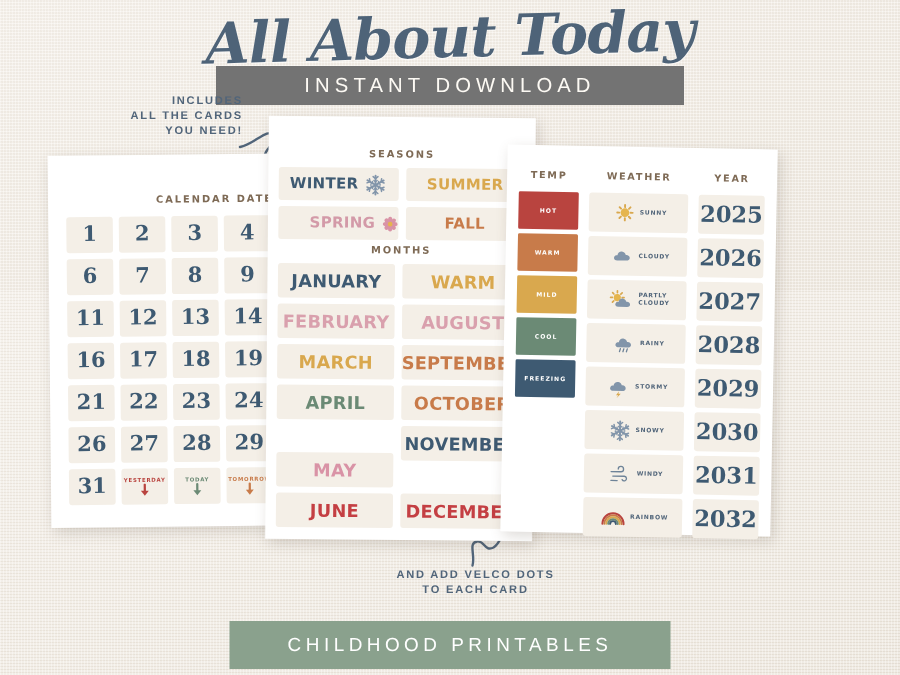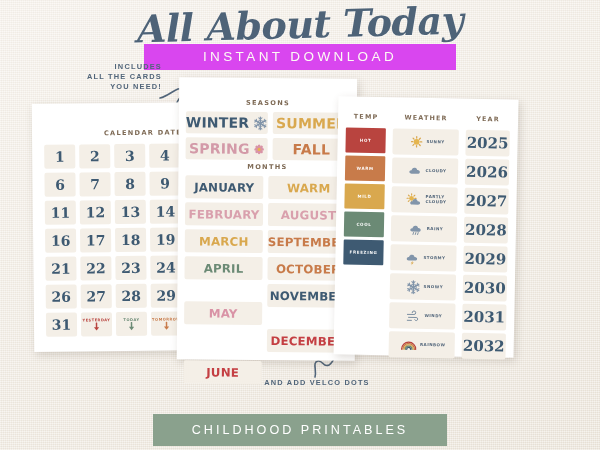--- a/index.html
+++ b/index.html
@@ -34,21 +34,21 @@
     transform: rotate(-1.6deg);
     text-shadow: 0 1px 0 rgba(255,255,255,.5);
   }
   .gold-banner {
     position: absolute;
     left: 144px; top: 44px;
     width: 312px; height: 26px;
     background: #c9a css-fallback;
   }
   .gold-banner {
-    background: #d946ef;
+    background: #737373;
   }
   .gold-banner .gb-text {
     color: #fdfaf4;
     font-size: 13.5px;
     letter-spacing: 3.4px;
     font-weight: 400;
     text-align: center;
     line-height: 26px;
     width: 100%;
     display: block;
@@ -146,21 +146,21 @@
   #card-seasons .sec-head { margin: 3px 0 5px 0; }
   .two-col {
     display: grid;
     grid-template-columns: 1fr 1fr;
     gap: 4px 5px;
   }
   .season-chip, .month-chip {
     height: 22px;
     font-family: "DejaVu Sans", sans-serif;
     font-weight: 700;
-    font-size: 14px;
+    font-size: 10px;
     letter-spacing: .2px;
     gap: 4px;
   }
   .month-chip { height: 23px; font-size: 11.8px; }
 
   
   #card-weather .inner {
     padding: 16px 8px 6px 8px;
     display: grid;
     grid-template-columns: 40px 66px 1fr;
@@ -242,20 +242,21 @@
     <div>ALL THE CARDS</div>
     <div>YOU NEED!</div>
   </div>
 <svg class="arrow-svg" id="arrow-top" width="36" height="34" viewBox="0 0 36 34">
   <path d="M2 16 C12 14, 20 3, 25 8 C29 12, 16 18, 19 24 C21 28, 27 28, 30 26" fill="none" stroke="#51657a" stroke-width="1.6" stroke-linecap="round"></path>
   <path d="M27 21 L32 28 L25 29 Z" fill="#51657a"></path>
 </svg>
 
 <div class="callout" id="callout-print">
     <div>AND ADD VELCO DOTS</div>
+    <div>TO EACH CARD</div>
   </div>
 <svg class="arrow-svg" id="arrow-bottom" width="34" height="32" viewBox="0 0 34 32">
   <path d="M5 29 C7 22, 2 14, 8 13 C13 12, 13 20, 19 17 C24 14, 24 8, 27 5" fill="none" stroke="#51657a" stroke-width="1.6" stroke-linecap="round"></path>
   <path d="M22 4 L30 1 L28 9 Z" fill="#51657a"></path>
 </svg>
 
 <div class="card" id="card-calendar">
   <div class="inner">
     <div class="sec-head">CALENDAR DATES</div>
     <div class="date-grid" id="date-grid">
@@ -351,21 +352,21 @@
               <path d="M12 12 L12 2" fill="none" stroke="#8295aa" stroke-width="2.1" stroke-linecap="round"></path>
               <path d="M12 5.2 L9.4 3.0 M12 5.2 L14.6 3.0" fill="none" stroke="#8295aa" stroke-width="1.6" stroke-linecap="round"></path>
               <path d="M12 8.6 L10.2 7.2 M12 8.6 L13.8 7.2" fill="none" stroke="#8295aa" stroke-width="1.4" stroke-linecap="round"></path>
             </g>
             <circle cx="12" cy="12" r="1.5" fill="#8295aa"></circle>
           </svg>
         </div>
         <div class="chip season-chip" style="color: rgb(217, 168, 78);">
           <span>SUMMER</span>
         </div>
-        <div class="chip season-chip" style="color: rgb(211, 154, 168);">
+        <div class="chip season-chip" style="color: rgb(211, 154, 168); justify-content: flex-end;">
           <span>SPRING</span>
           <svg width="11" height="11" viewBox="0 0 24 24">
             <g transform="rotate(0 12 12)">
               <ellipse cx="12" cy="5.8" rx="3.1" ry="4.4" fill="#d993a6"></ellipse>
             </g>
             <g transform="rotate(45 12 12)">
               <ellipse cx="12" cy="5.8" rx="3.1" ry="4.4" fill="#d993a6"></ellipse>
             </g>
             <g transform="rotate(90 12 12)">
               <ellipse cx="12" cy="5.8" rx="3.1" ry="4.4" fill="#d993a6"></ellipse>
@@ -397,21 +398,21 @@
         <div class="chip month-chip" style="color: rgb(62, 90, 114);">JANUARY</div>
         <div class="chip month-chip" style="color: rgb(217, 168, 78);">WARM</div>
         <div class="chip month-chip" style="color: rgb(217, 160, 173);">FEBRUARY</div>
         <div class="chip month-chip" style="color: rgb(217, 160, 173);">AUGUST</div>
         <div class="chip month-chip" style="color: rgb(217, 168, 78);">MARCH</div>
         <div class="chip month-chip" style="color: rgb(200, 123, 74);">SEPTEMBER</div>
         <div class="chip month-chip" style="color: rgb(107, 138, 117);">APRIL</div>
         <div class="chip month-chip" style="color: rgb(200, 123, 74);">OCTOBER</div>
         <div class="chip month-chip" style="color: rgb(217, 147, 166); margin-top: 18px;">MAY</div>
         <div class="chip month-chip" style="color: rgb(62, 90, 114);">NOVEMBER</div>
-        <div class="chip month-chip" style="color: rgb(196, 63, 67); margin-top: 32px;">JUNE</div>
+        <div class="chip month-chip" style="color: rgb(196, 63, 67);">JUNE</div>
         <div class="chip month-chip" style="color: rgb(196, 63, 67);">DECEMBER</div>
       </div>
   </div>
 </div>
 
 <div class="card" id="card-weather">
   <div class="inner">
     <div>
       <div class="col-head">TEMP</div>
       <div id="temp-col">

